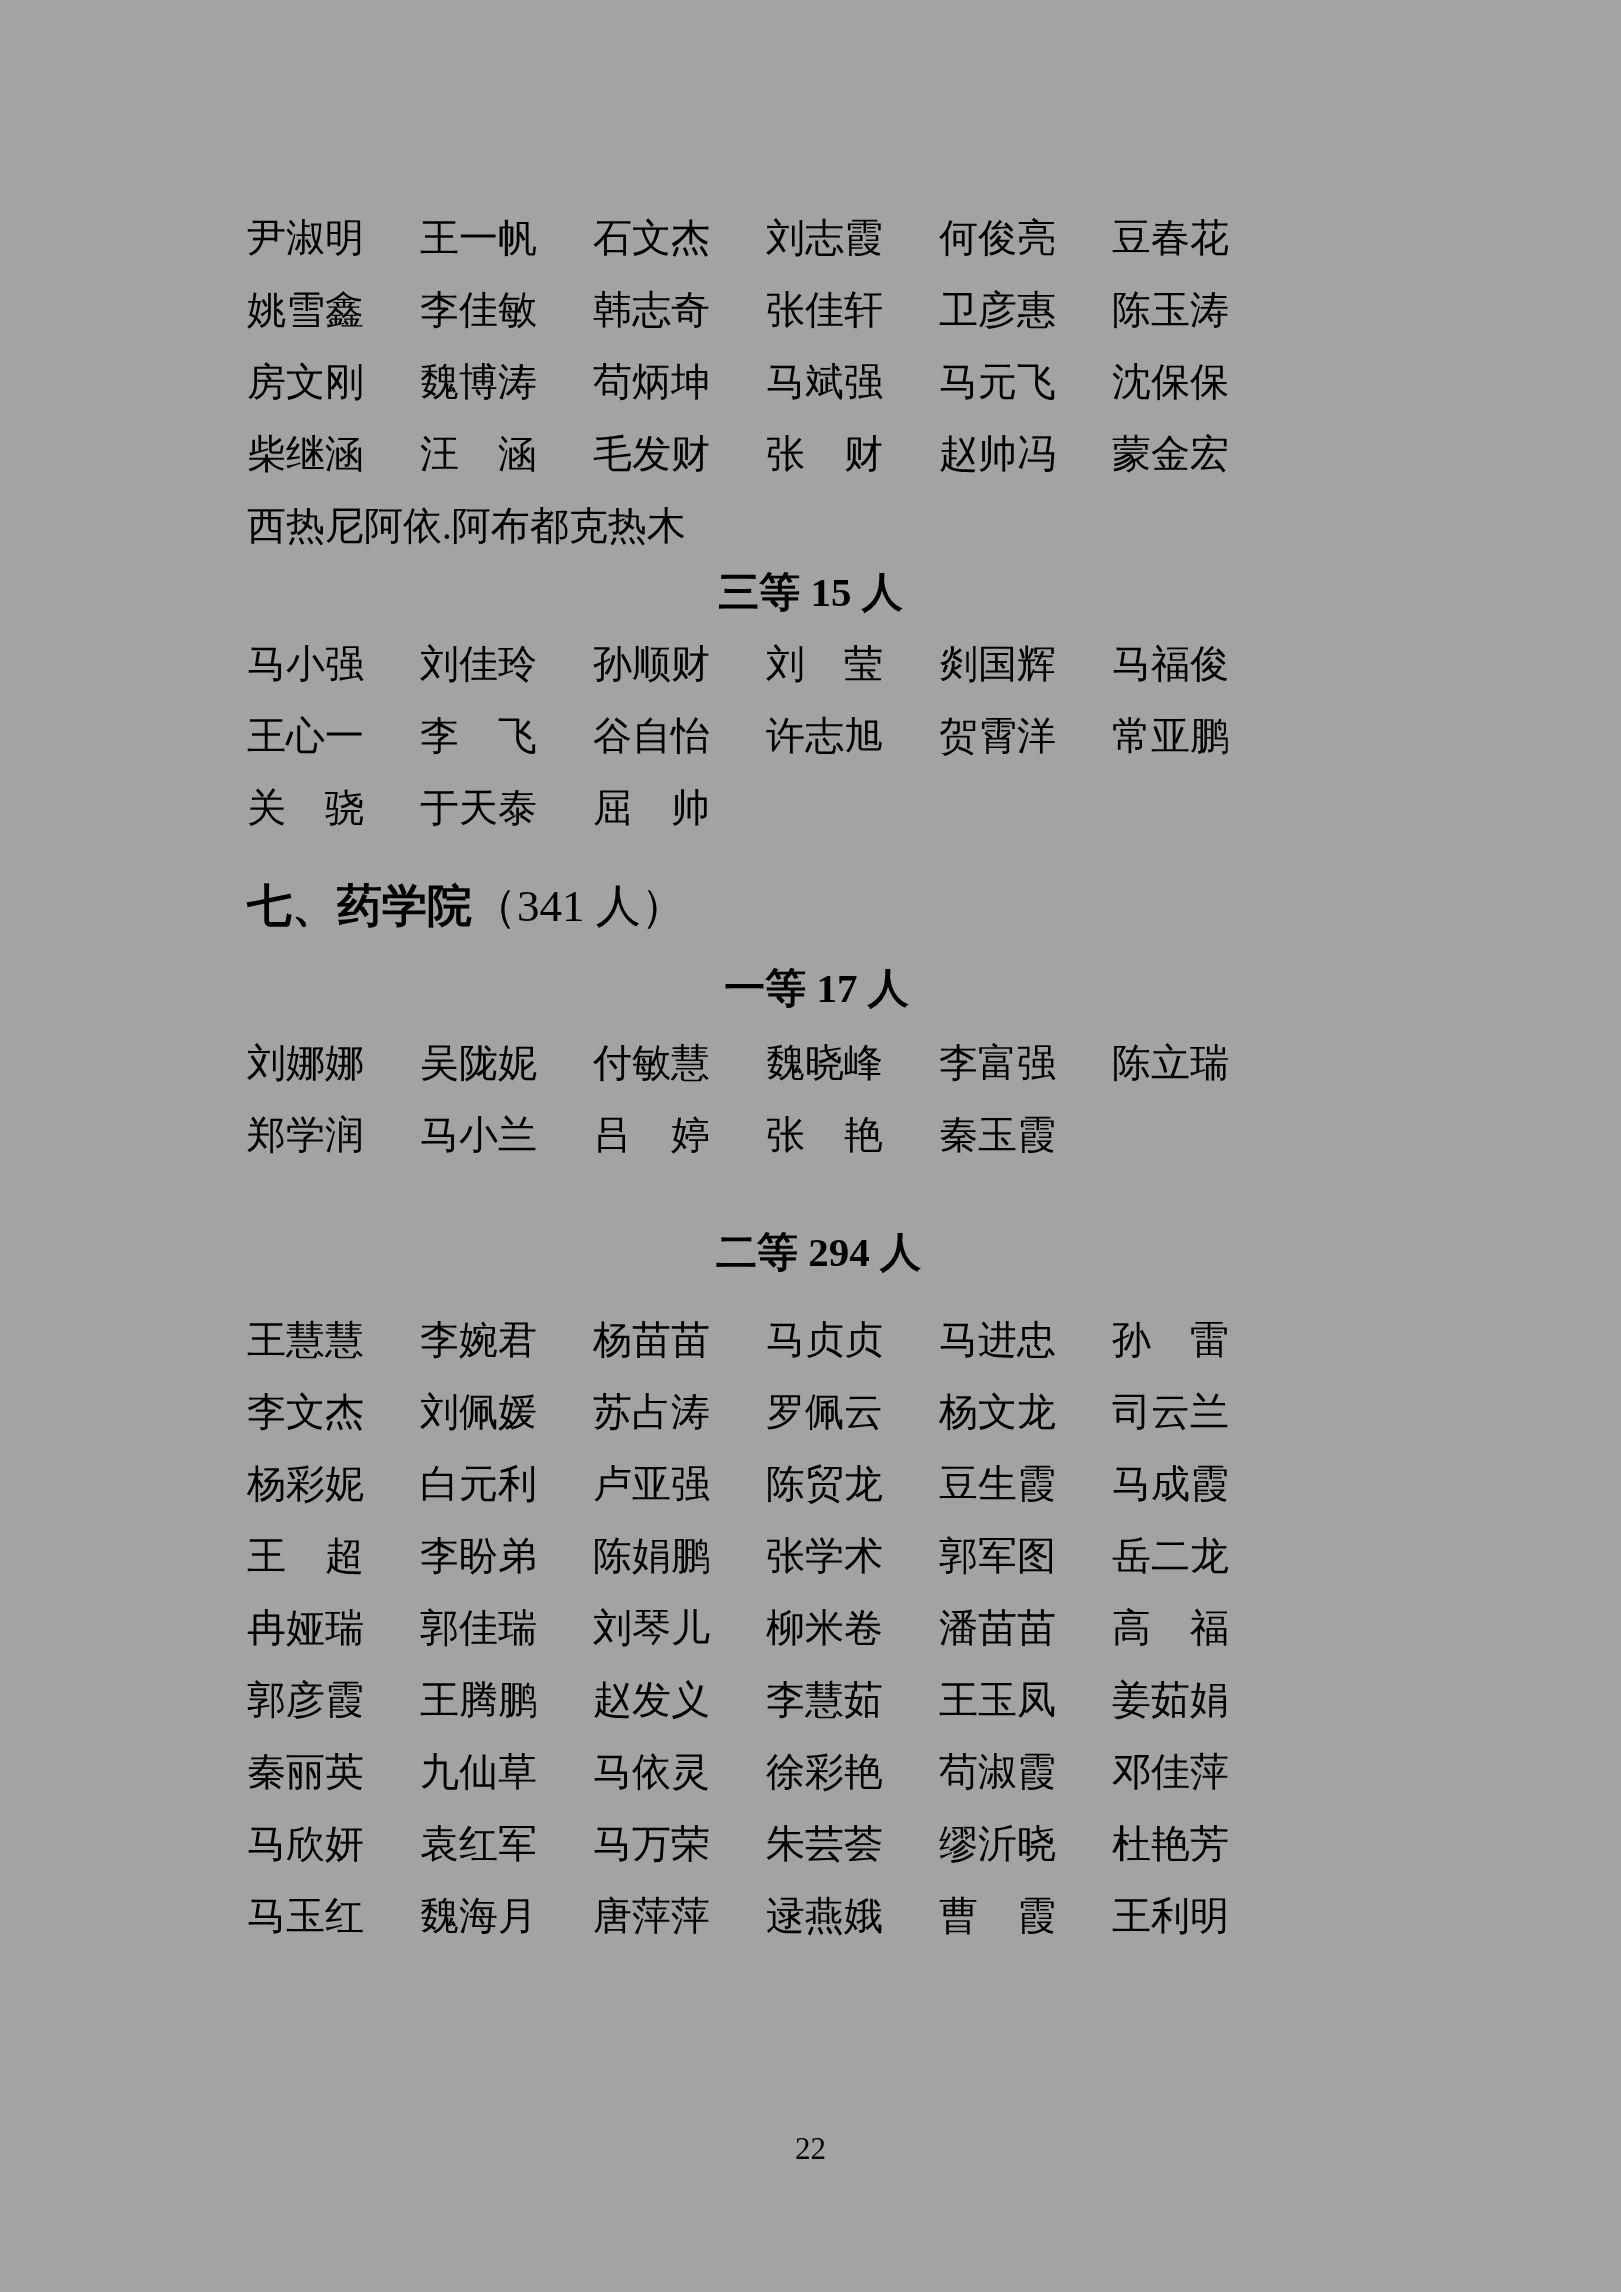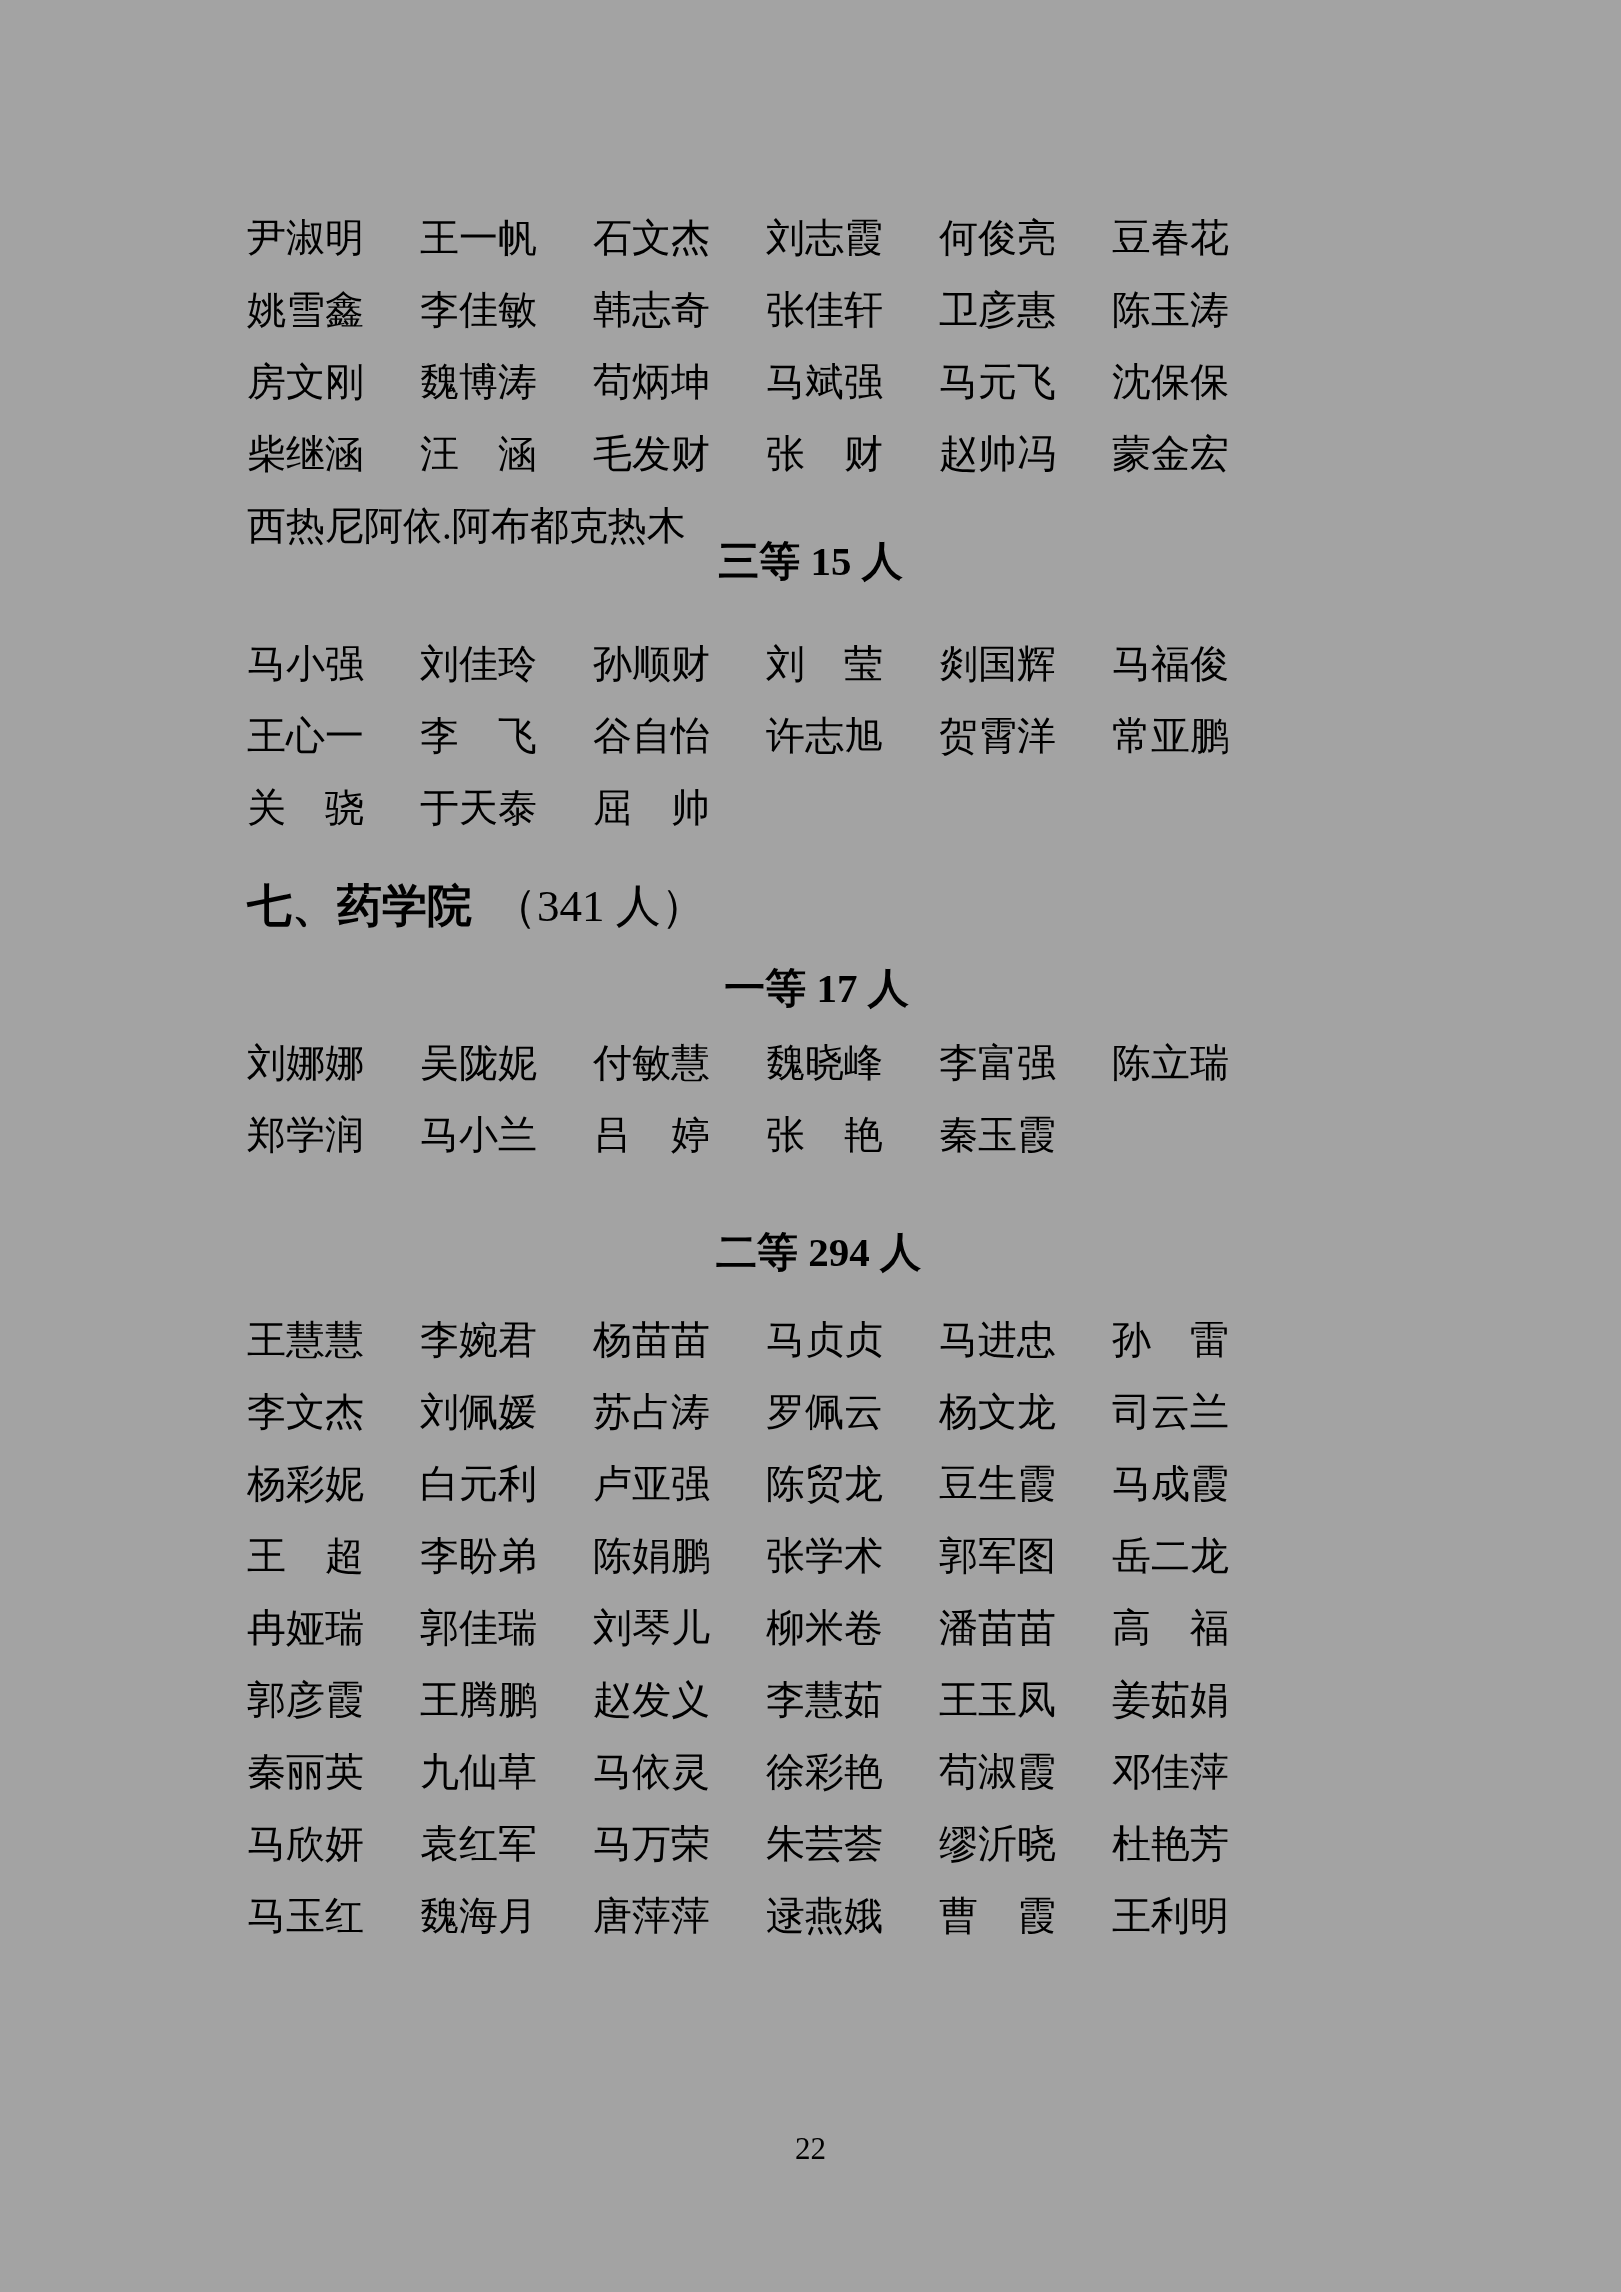--- a/index.html
+++ b/index.html
@@ -35,21 +35,21 @@
     white-space: pre;
   }
   .section-heading {
     position: absolute;
     left: 247px;
     font-size: 45px;
     font-weight: 700;
     line-height: 78px;
     white-space: pre;
   }
-  .section-heading .suffix { font-weight: 400; margin-left: 20px; }
+  .section-heading .suffix { font-weight: 400; }
   .page-number {
     position: absolute;
     top: 2129px;
     left: 0;
     width: 100%;
     text-align: center;
     font-size: 31px;
     line-height: 39px;
   }
 </style>
@@ -58,21 +58,21 @@
 
 <div class="page">
   <div id="doc-root">
       <div class="names-block" style="top: 202px;">
         <div class="name-row"><span class="person-name">尹淑明</span><span class="person-name">王一帆</span><span class="person-name">石文杰</span><span class="person-name">刘志霞</span><span class="person-name">何俊亮</span><span class="person-name">豆春花</span></div>
         <div class="name-row"><span class="person-name">姚雪鑫</span><span class="person-name">李佳敏</span><span class="person-name">韩志奇</span><span class="person-name">张佳轩</span><span class="person-name">卫彦惠</span><span class="person-name">陈玉涛</span></div>
         <div class="name-row"><span class="person-name">房文刚</span><span class="person-name">魏博涛</span><span class="person-name">苟炳坤</span><span class="person-name">马斌强</span><span class="person-name">马元飞</span><span class="person-name">沈保保</span></div>
         <div class="name-row"><span class="person-name">柴继涵</span><span class="person-name">汪　涵</span><span class="person-name">毛发财</span><span class="person-name">张　财</span><span class="person-name">赵帅冯</span><span class="person-name">蒙金宏</span></div>
         <div class="name-row"><span class="person-name wide">西热尼阿依.阿布都克热木</span></div>
       </div>
-      <div class="grade-heading" style="top: 525px;">三等 15 人</div>
+      <div class="grade-heading" style="top: 556px;">三等 15 人</div>
       <div class="names-block" style="top: 628px;">
         <div class="name-row"><span class="person-name">马小强</span><span class="person-name">刘佳玲</span><span class="person-name">孙顺财</span><span class="person-name">刘　莹</span><span class="person-name">剡国辉</span><span class="person-name">马福俊</span></div>
         <div class="name-row"><span class="person-name">王心一</span><span class="person-name">李　飞</span><span class="person-name">谷自怡</span><span class="person-name">许志旭</span><span class="person-name">贺霄洋</span><span class="person-name">常亚鹏</span></div>
         <div class="name-row"><span class="person-name">关　骁</span><span class="person-name">于天泰</span><span class="person-name">屈　帅</span></div>
       </div>
       <div class="section-heading" style="top: 867px;"><span class="title">七、药学院</span><span class="suffix">（341 人）</span></div>
       <div class="grade-heading" style="top: 952px; padding-left: 6px;">一等 17 人</div>
       <div class="names-block" style="top: 1027px;">
         <div class="name-row"><span class="person-name">刘娜娜</span><span class="person-name">吴陇妮</span><span class="person-name">付敏慧</span><span class="person-name">魏晓峰</span><span class="person-name">李富强</span><span class="person-name">陈立瑞</span></div>
         <div class="name-row"><span class="person-name">郑学润</span><span class="person-name">马小兰</span><span class="person-name">吕　婷</span><span class="person-name">张　艳</span><span class="person-name">秦玉霞</span></div>

